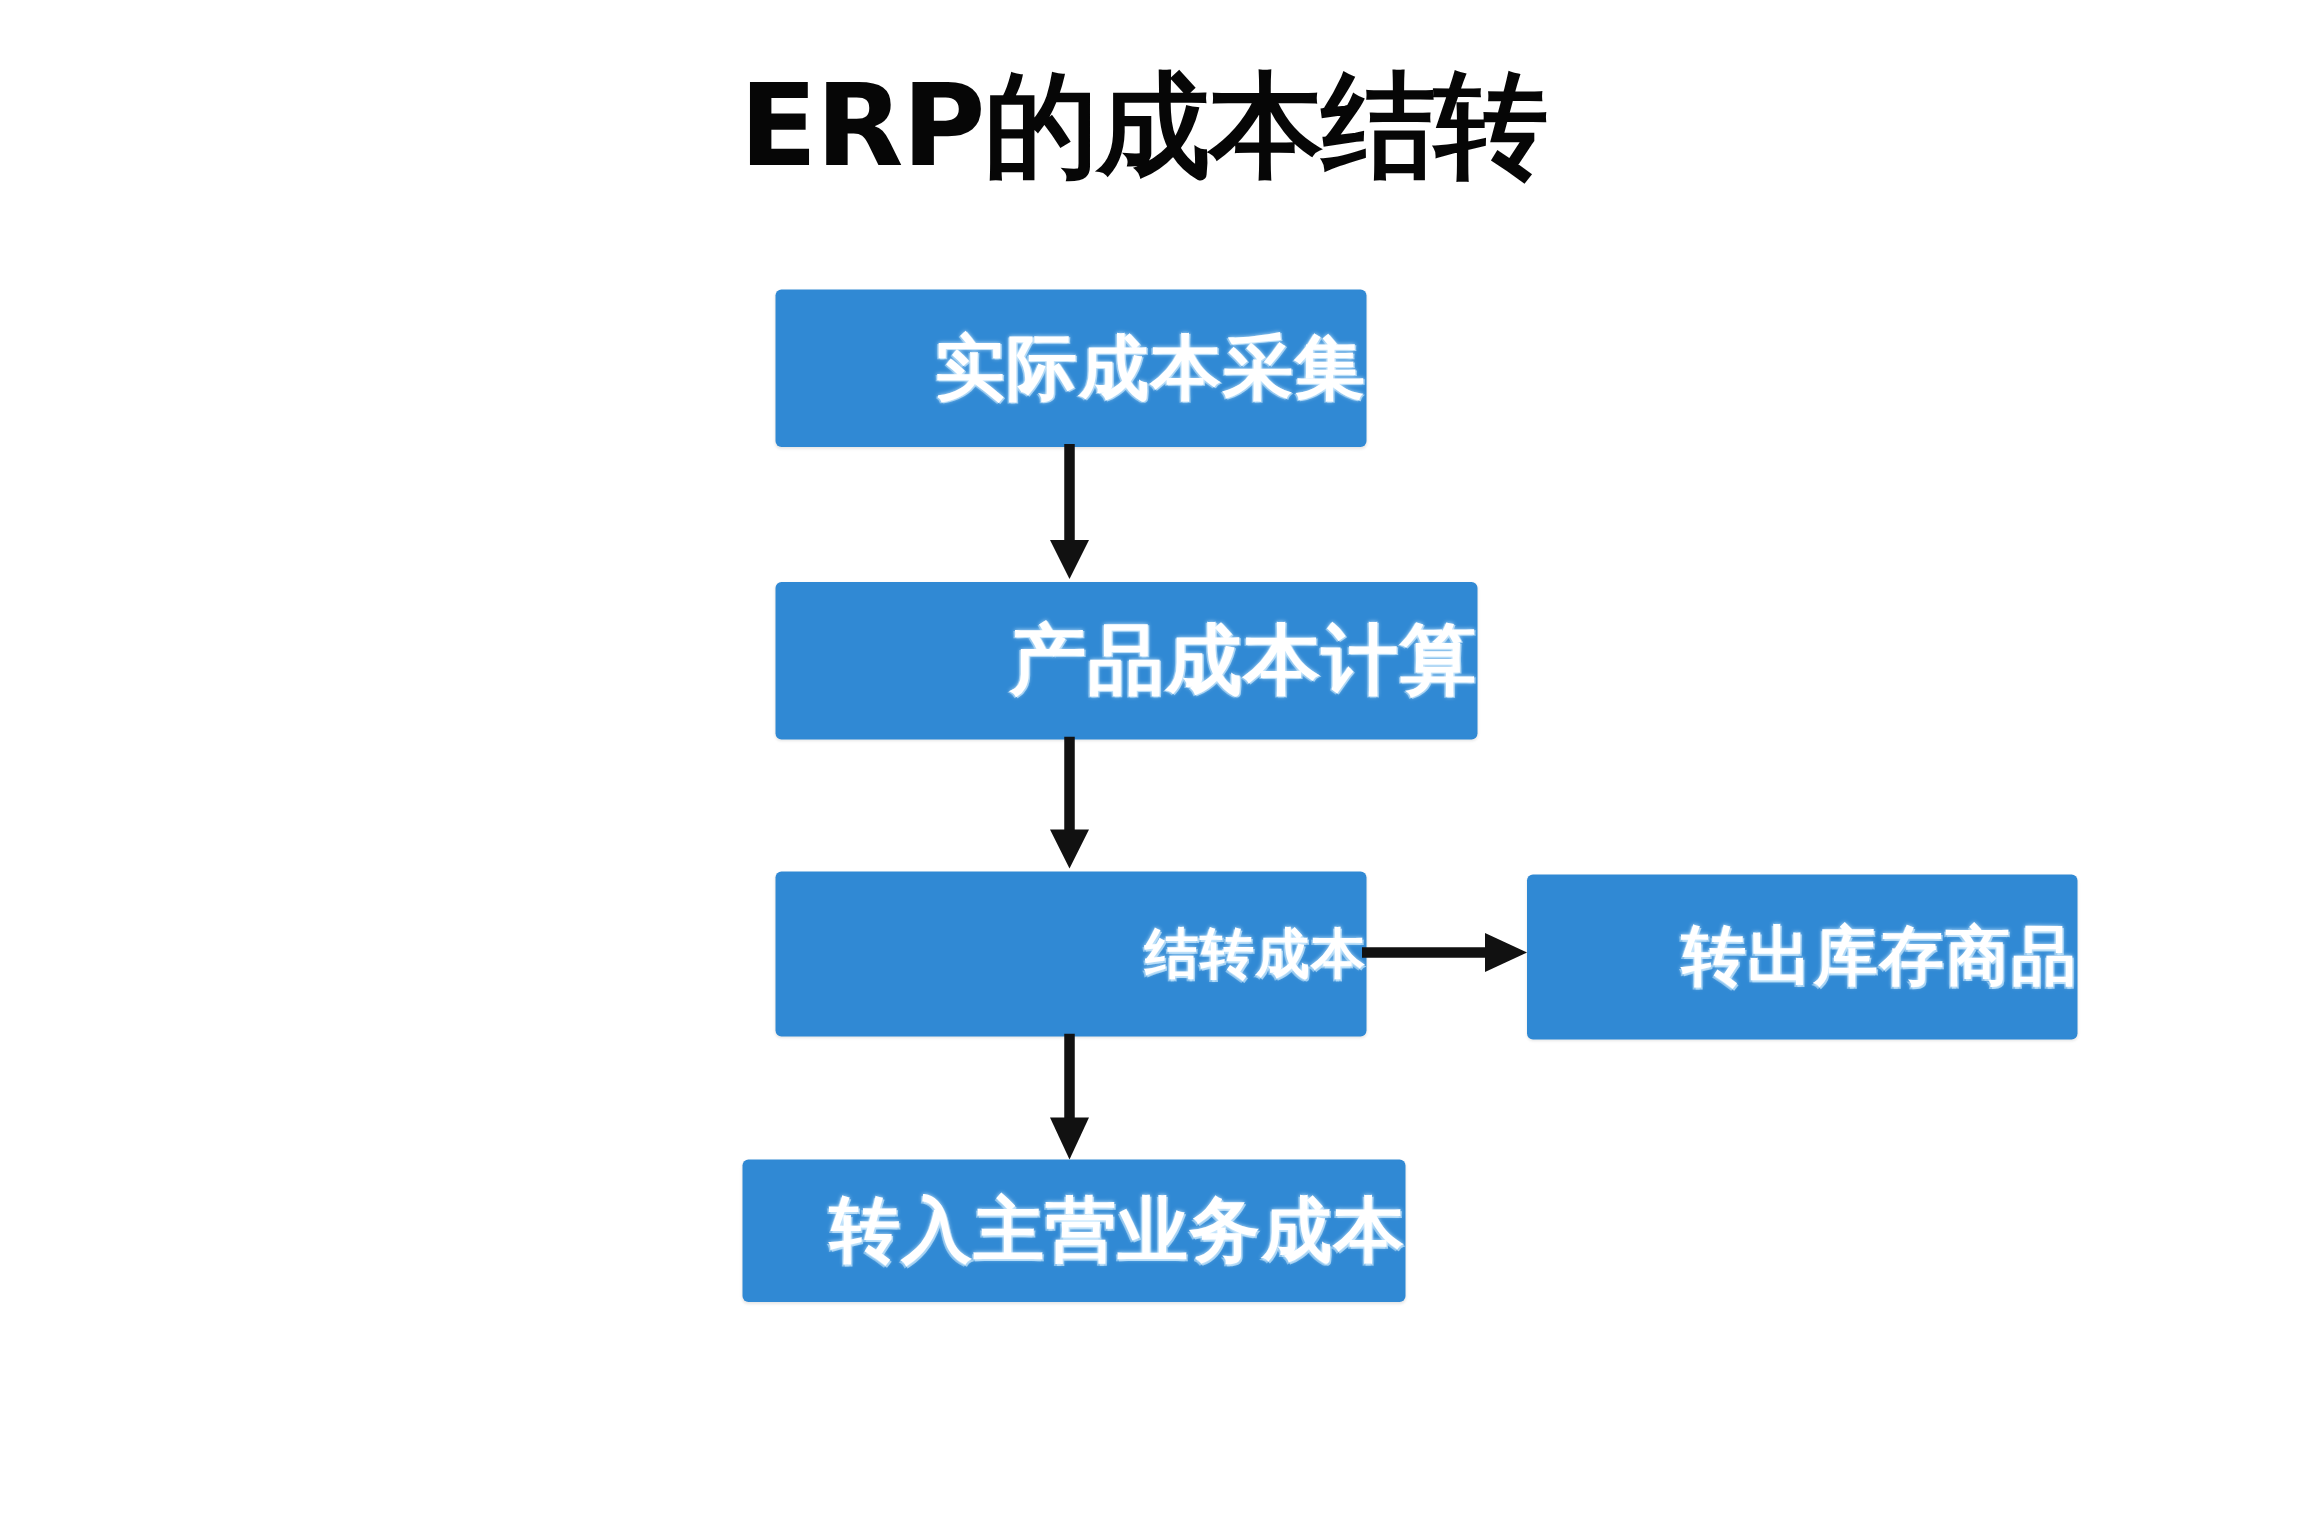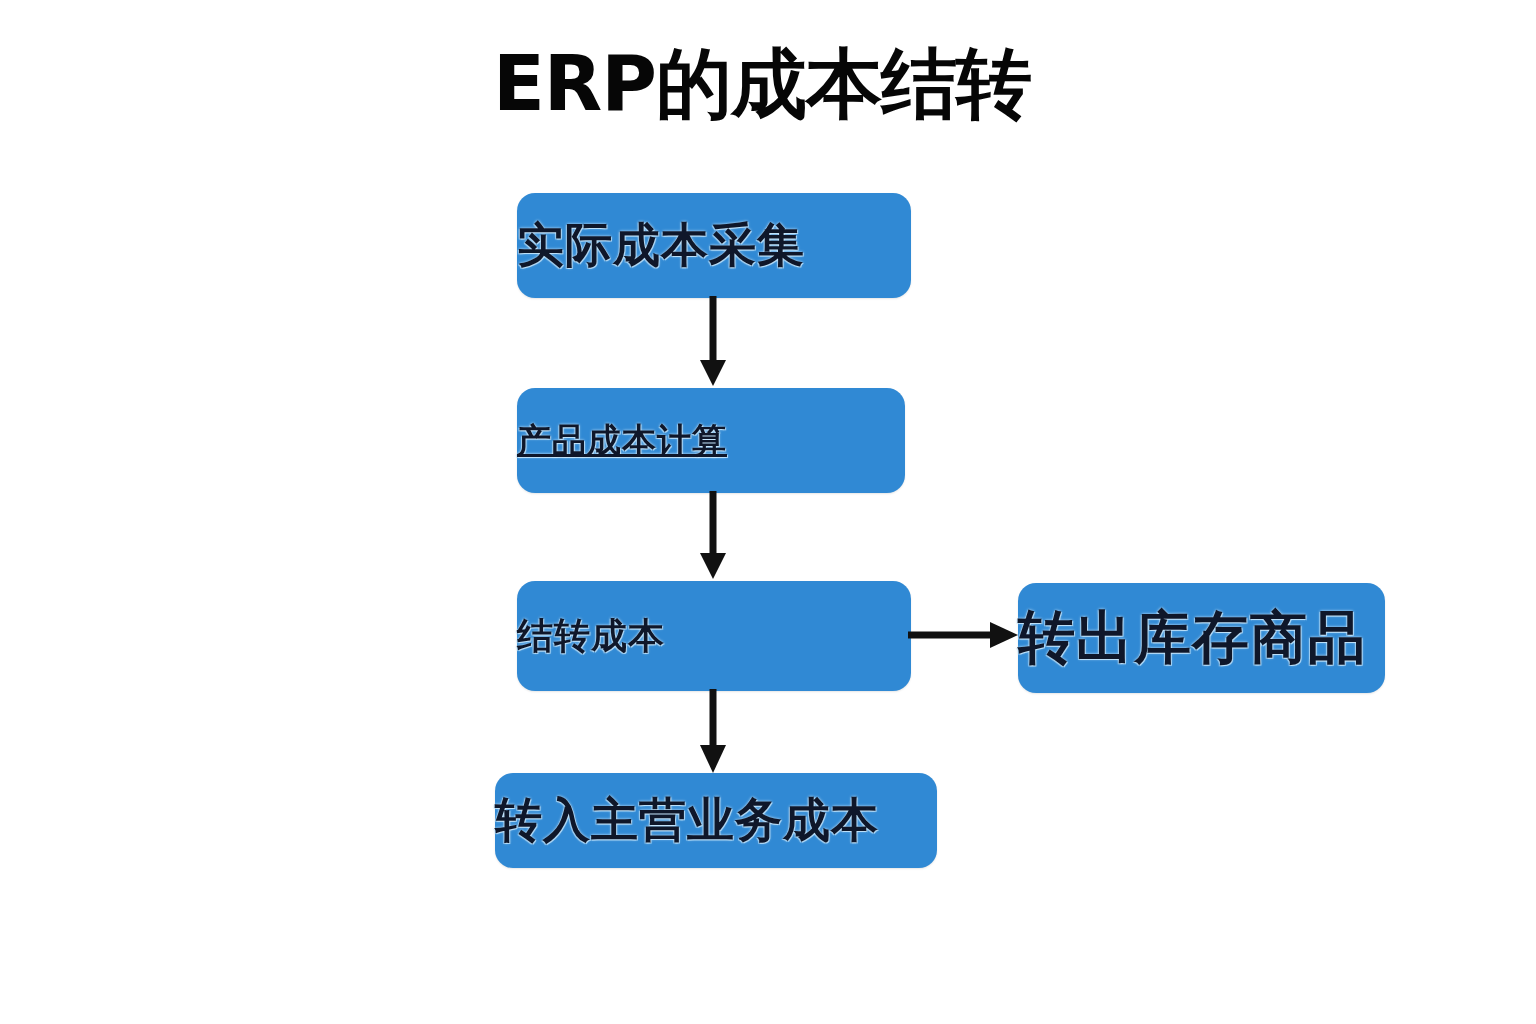--- a/index.html
+++ b/index.html
@@ -34,39 +34,39 @@
     letter-spacing: -1px;
     white-space: nowrap;
     transform: translateX(-6px);
   }
 
   
   .node {
     position: absolute;
     box-sizing: border-box;
     background: #3089d4;
-    border-radius: 18px;
+    border-radius: 4px;
     display: flex;
     align-items: center;
-    justify-content: flex-start;
-    color: #0f172a;
+    justify-content: flex-end;
+    color: #ffffff;
     font-weight: 700;
     letter-spacing: 1px;
     white-space: nowrap;
     text-shadow:
        0 0 3px rgba(214,238,255,0.95),
        1px 1px 0 rgba(190,226,250,0.75),
       -1px 1px 0 rgba(190,226,250,0.55);
     box-shadow: 0 1px 2px rgba(0,0,0,0.10);
   }
 
   #node-collect  { left: 517px;  top: 193px; width: 394px; height: 105px; font-size: 47px; }
-  #node-calc     { left: 517px;  top: 388px; width: 388px; height: 105px; font-size: 34px; text-decoration: underline; }
+  #node-calc     { left: 517px;  top: 388px; width: 468px; height: 105px; font-size: 51px; }
   #node-carry    { left: 517px;  top: 581px; width: 394px; height: 110px; font-size: 36px; }
-  #node-out      { left: 1018px; top: 583px; width: 367px; height: 110px; font-size: 57px; }
+  #node-out      { left: 1018px; top: 583px; width: 367px; height: 110px; font-size: 43px; }
   #node-in       { left: 495px;  top: 773px; width: 442px; height: 95px; font-size: 47px; }
 
   
   .arrow {
     position: absolute;
   }
   .arrow svg { display: block; }
 
   #arrow-collect-calc { left: 697px; top: 296px; }
   #arrow-calc-carry   { left: 697px; top: 491px; }

